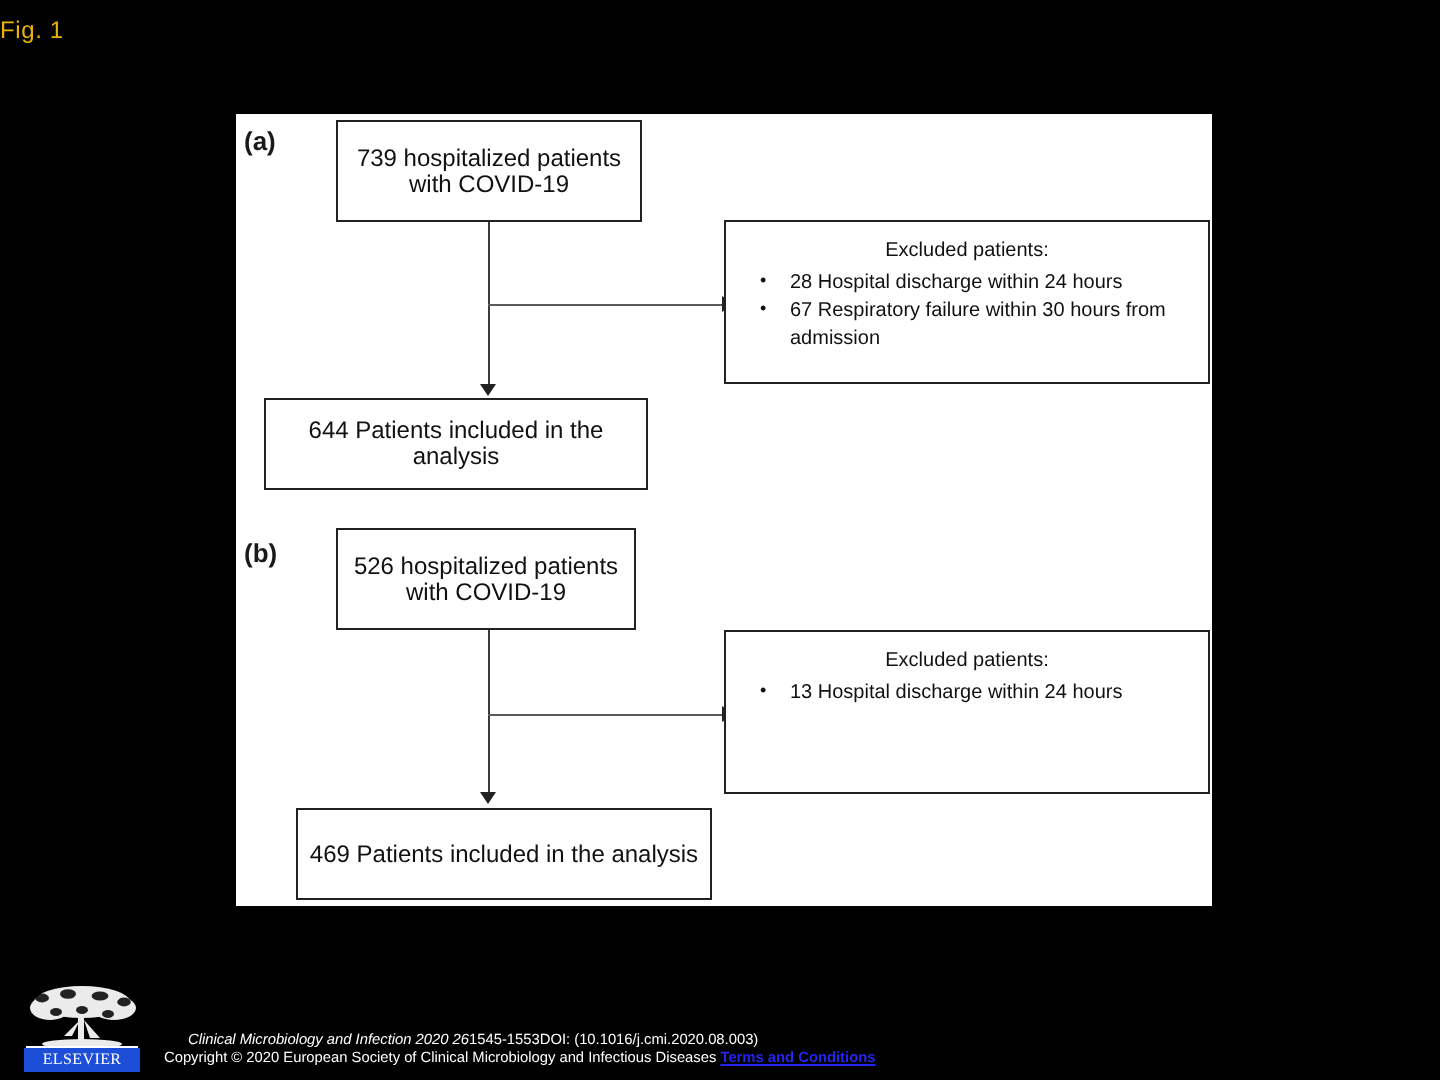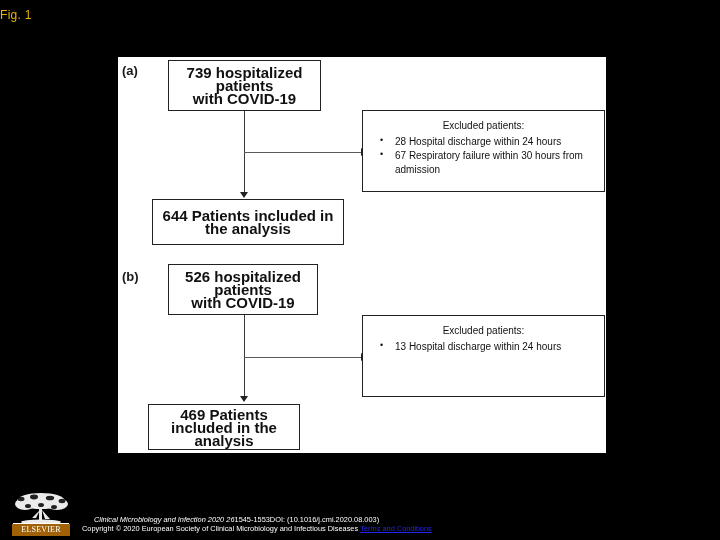--- a/index.html
+++ b/index.html
@@ -53,25 +53,24 @@
     border: 1.4px solid #222222;
     background: #ffffff;
     display: flex;
     align-items: center;
     justify-content: center;
     color: #111111;
     font-family: "Liberation Sans", sans-serif;
   }
 
   .flow-box.bold-text {
-    font-weight: bold;
-    font-size: 15px;
+    font-weight: normal;
+    font-size: 12px;
     line-height: 13px;
     text-align: center;
-    justify-content: flex-end;
   }
 
   .flow-box.excluded {
     display: block;
     font-weight: normal;
     font-size: 10px;
     line-height: 13.5px;
     padding: 8px 6px 6px 6px;
   }
 
@@ -138,30 +137,31 @@
     color: #ffffff;
     font-family: "Liberation Sans", sans-serif;
   }
   #footer .cite-line { font-style: italic; white-space: nowrap; padding-left: 12px; }
   #footer .cite-line .plain { font-style: normal; }
   #footer .copy-line { white-space: nowrap; }
   #footer a.terms-link {
     color: #2424f0;
     text-decoration: underline;
     font-style: normal;
+    font-weight: bold;
   }
 
   
   #elsevier-logo {
     position: absolute;
     left: 12px;
     top: 492px;
     width: 58px;
     height: 44px;
-    background: #a16207;
+    background: #1d4ed8;
   }
   #logo-tree {
     position: absolute;
     left: 0; top: 0;
     width: 58px; height: 32px;
   }
   #logo-wordmark {
     position: absolute;
     left: 0;
     top: 33px;
@@ -231,21 +231,21 @@
   <div class="arrow-down" style="left:122px; top:135px;"></div>
 
   <div class="flow-box excluded" style="left:244px; top:53px; width:243px; height:82px;">
     <div class="excluded-title">Excluded patients:</div>
     <ul class="excluded-list">
       <li>28 Hospital discharge within 24 hours</li>
       <li>67 Respiratory failure within 30 hours from admission</li>
     </ul>
   </div>
 
-  <div class="flow-box bold-text" style="left:34px; top:142px; width:192px; height:46px;">
+  <div class="flow-box bold-text" style="left:14px; top:142px; width:192px; height:46px;">
     <div>644 Patients included in the analysis</div>
   </div>
 
   <div class="panel-label" style="left:4px; top:212px;">(b)</div>
 
   <div class="flow-box bold-text" style="left:50px; top:207px; width:150px; height:51px;">
     <div>
       <div>526  hospitalized patients</div>
       <div>with COVID-19</div>
     </div>
@@ -256,21 +256,21 @@
   <div class="arrow-right" style="left:243px; top:296px;"></div>
   <div class="arrow-down" style="left:122px; top:339px;"></div>
 
   <div class="flow-box excluded" style="left:244px; top:258px; width:243px; height:82px;">
     <div class="excluded-title">Excluded patients:</div>
     <ul class="excluded-list">
       <li>13 Hospital discharge within 24 hours</li>
     </ul>
   </div>
 
-  <div class="flow-box bold-text" style="left:30px; top:347px; width:152px; height:46px;">
+  <div class="flow-box bold-text" style="left:30px; top:347px; width:208px; height:46px;">
     <div>469 Patients included in the analysis</div>
   </div>
 
 </div>
 
 <div id="footer">
   <div class="cite-line"><span>Clinical Microbiology and Infection 2020 26</span><span class="plain">1545-1553DOI: (10.1016/j.cmi.2020.08.003)</span></div>
   <div class="copy-line"><span>Copyright © 2020 European Society of Clinical Microbiology and Infectious Diseases&nbsp;</span><a class="terms-link" href="#">Terms and Conditions</a></div>
 </div>
 

